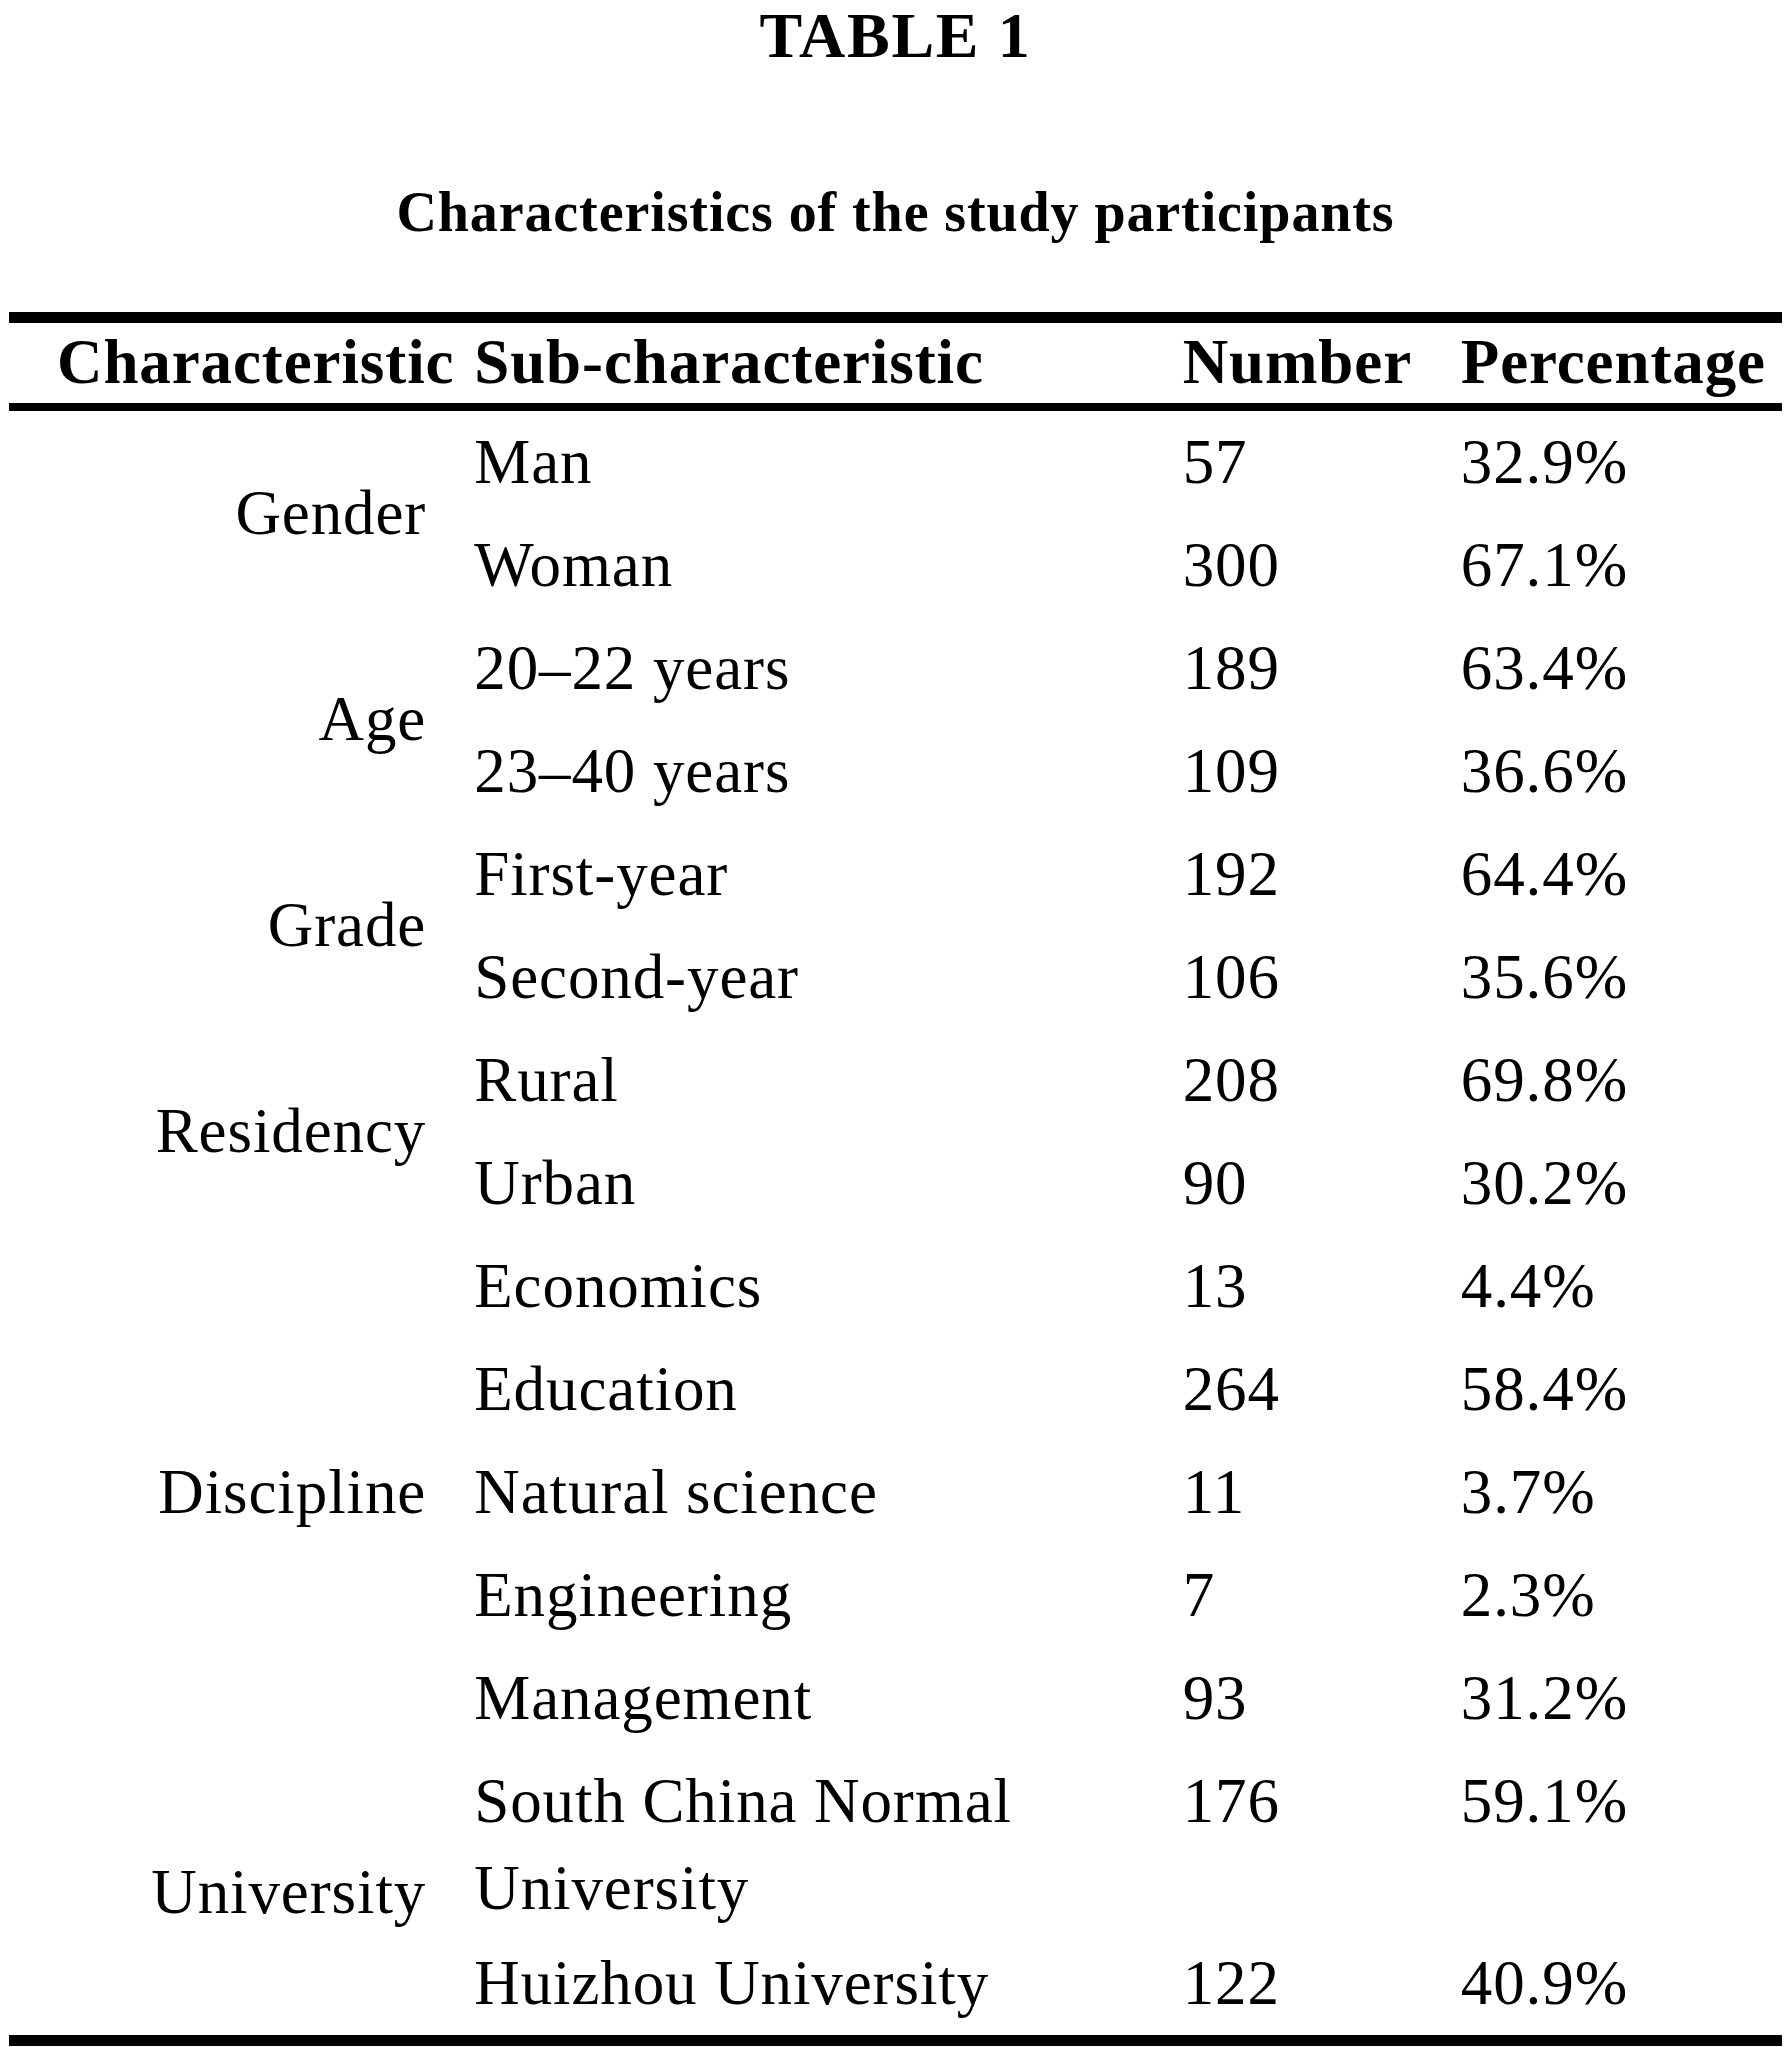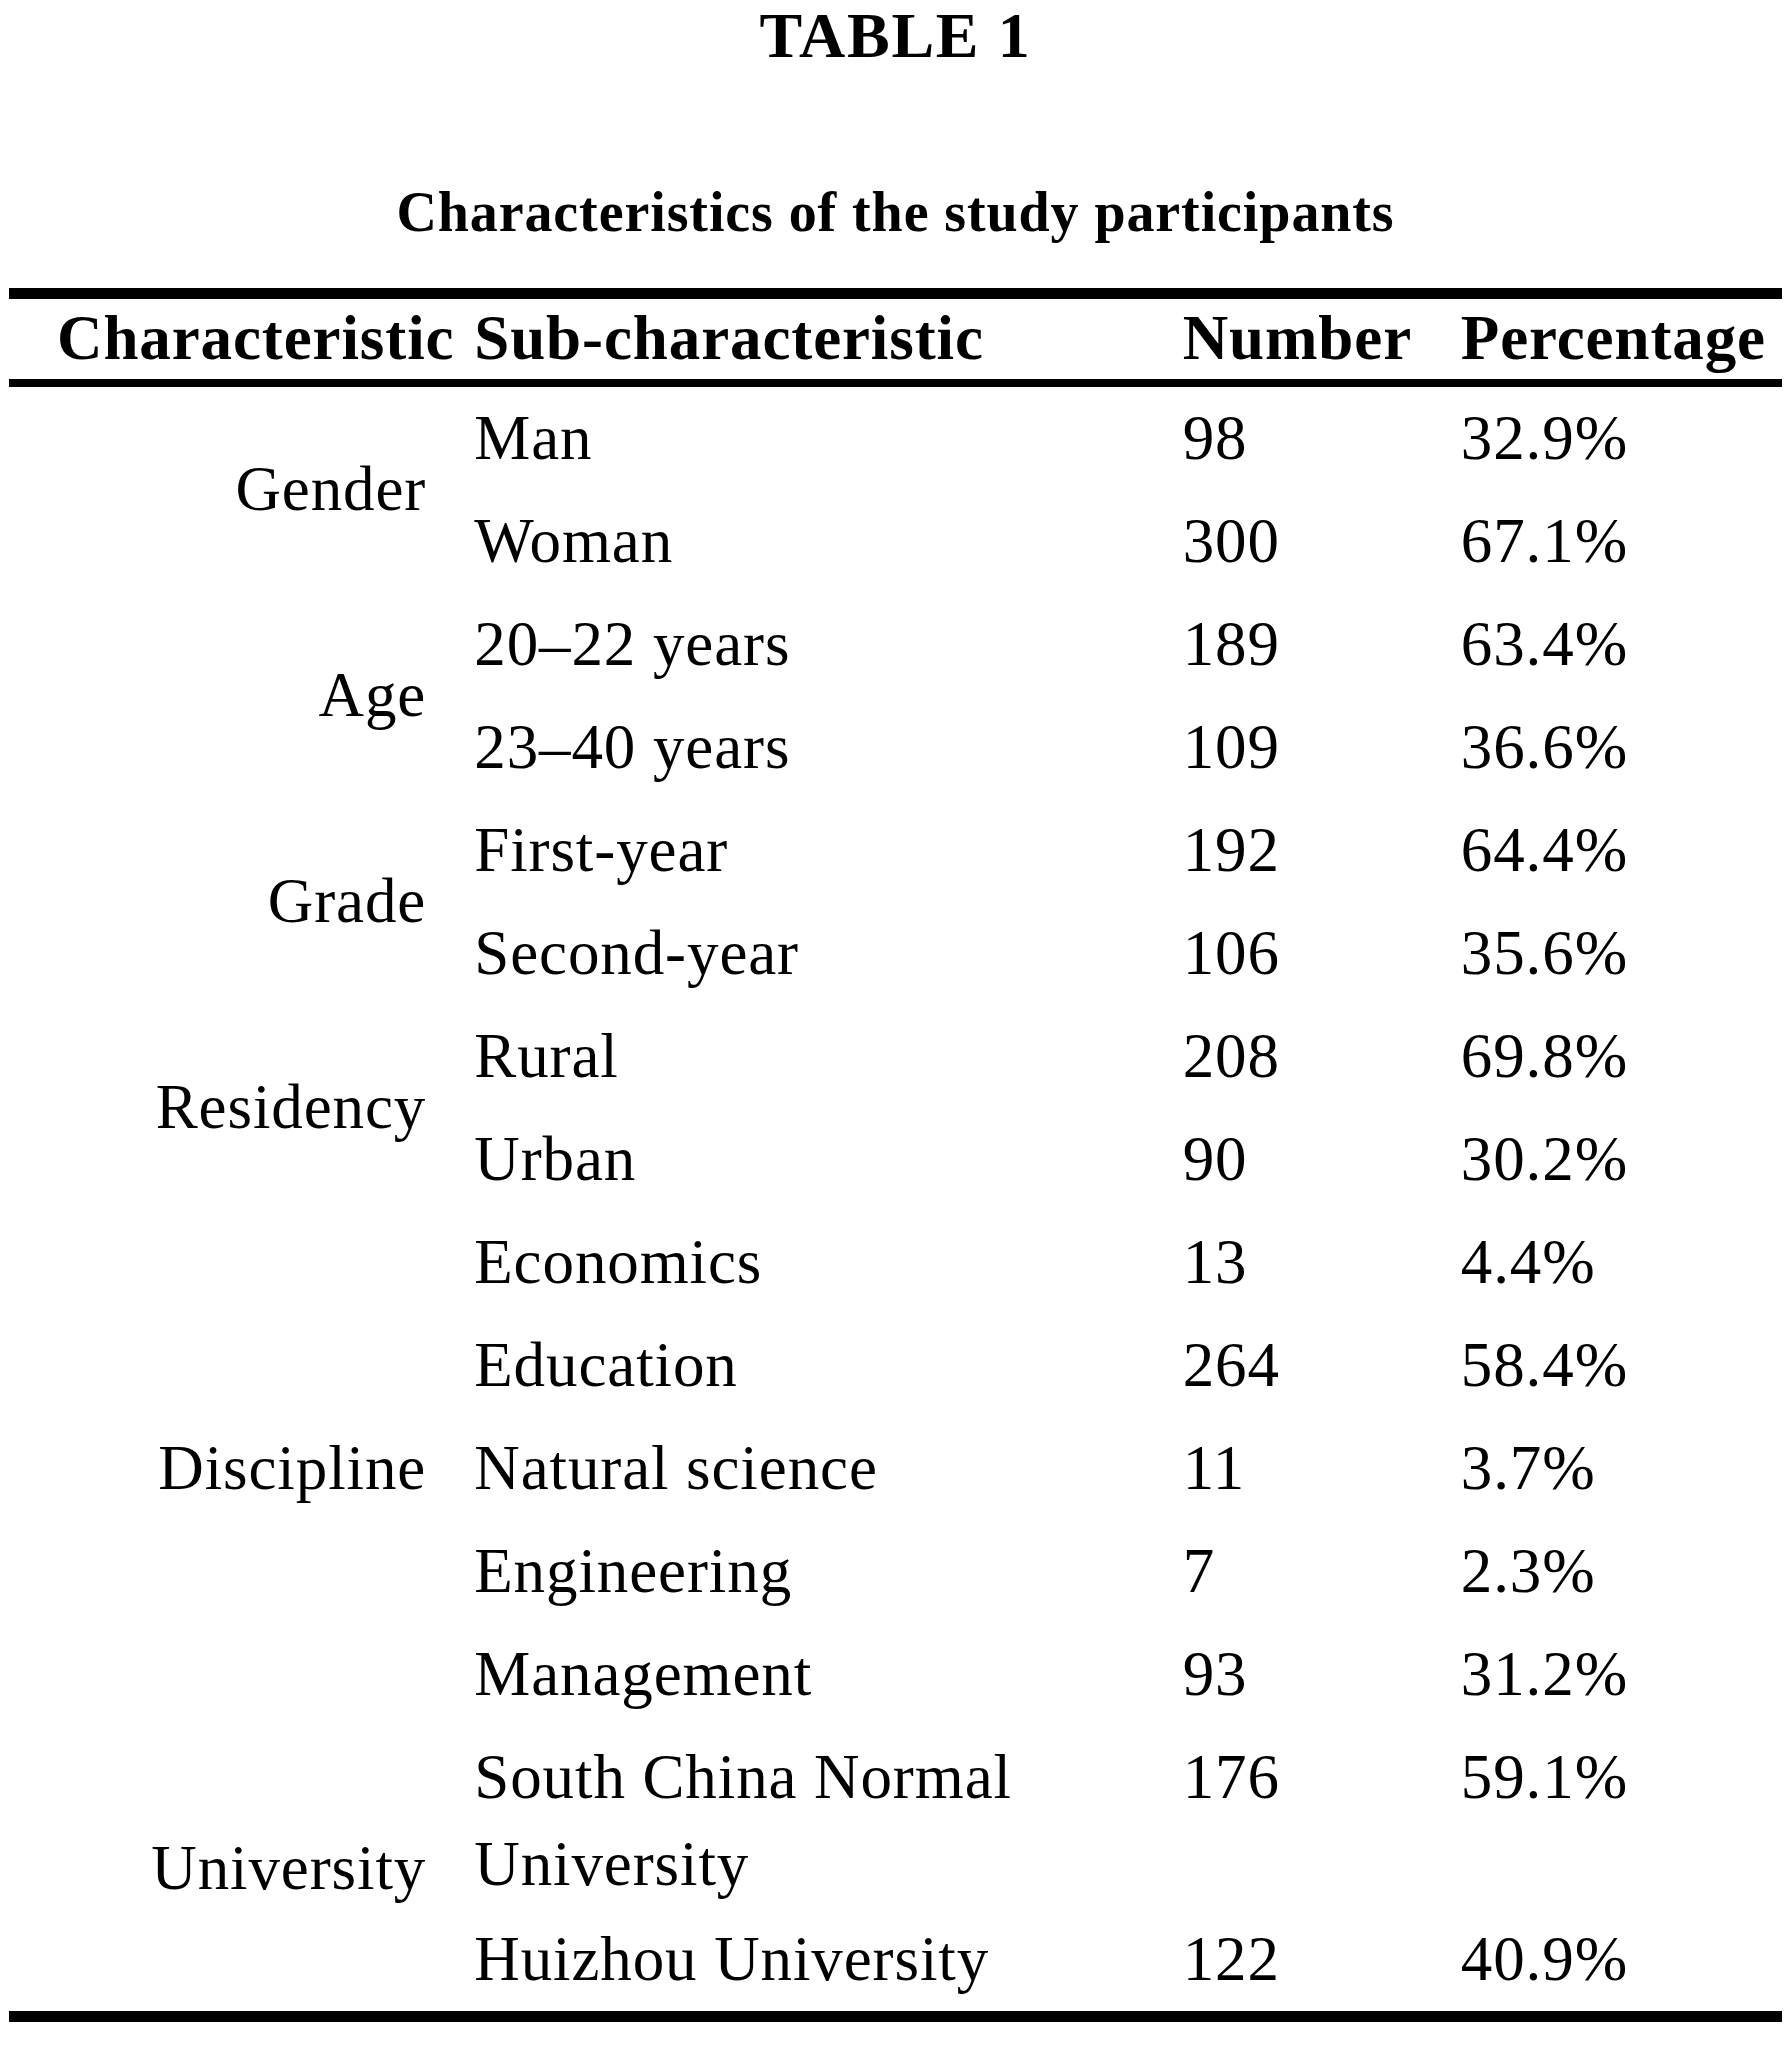--- a/index.html
+++ b/index.html
@@ -25,21 +25,21 @@
     font-size: 56px;
     font-weight: bold;
     text-align: center;
     line-height: 80px;
     margin: 97px 0 0 0;
     letter-spacing: 0.9px;
   }
 
   table.data-table {
     width: 1773px;
-    margin: 36px auto 0 auto;
+    margin: 60px auto 0 auto;
     border-collapse: collapse;
     border-top: 11.3px solid #000;
     border-bottom: 11.3px solid #000;
     table-layout: fixed;
   }
   col.c1 { width: 417px; }
   col.c2 { width: 708px; }
   col.c3 { width: 278px; }
   col.c4 { width: 369px; }
 
@@ -91,21 +91,21 @@
         <th>Characteristic</th>
         <th>Sub-characteristic</th>
         <th>Number</th>
         <th>Percentage</th>
       </tr>
     </thead>
     <tbody id="table-body">
         <tr>
           <td class="char-cell" rowspan="2">Gender</td>
           <td class="sub-cell">Man</td>
-          <td>98</td>
+          <td>57</td>
           <td>32.9%</td>
         </tr>
         <tr>
           <td class="sub-cell">Woman</td>
           <td>300</td>
           <td>67.1%</td>
         </tr>
         <tr>
           <td class="char-cell" rowspan="2">Age</td>
           <td class="sub-cell">20–22 years</td>

